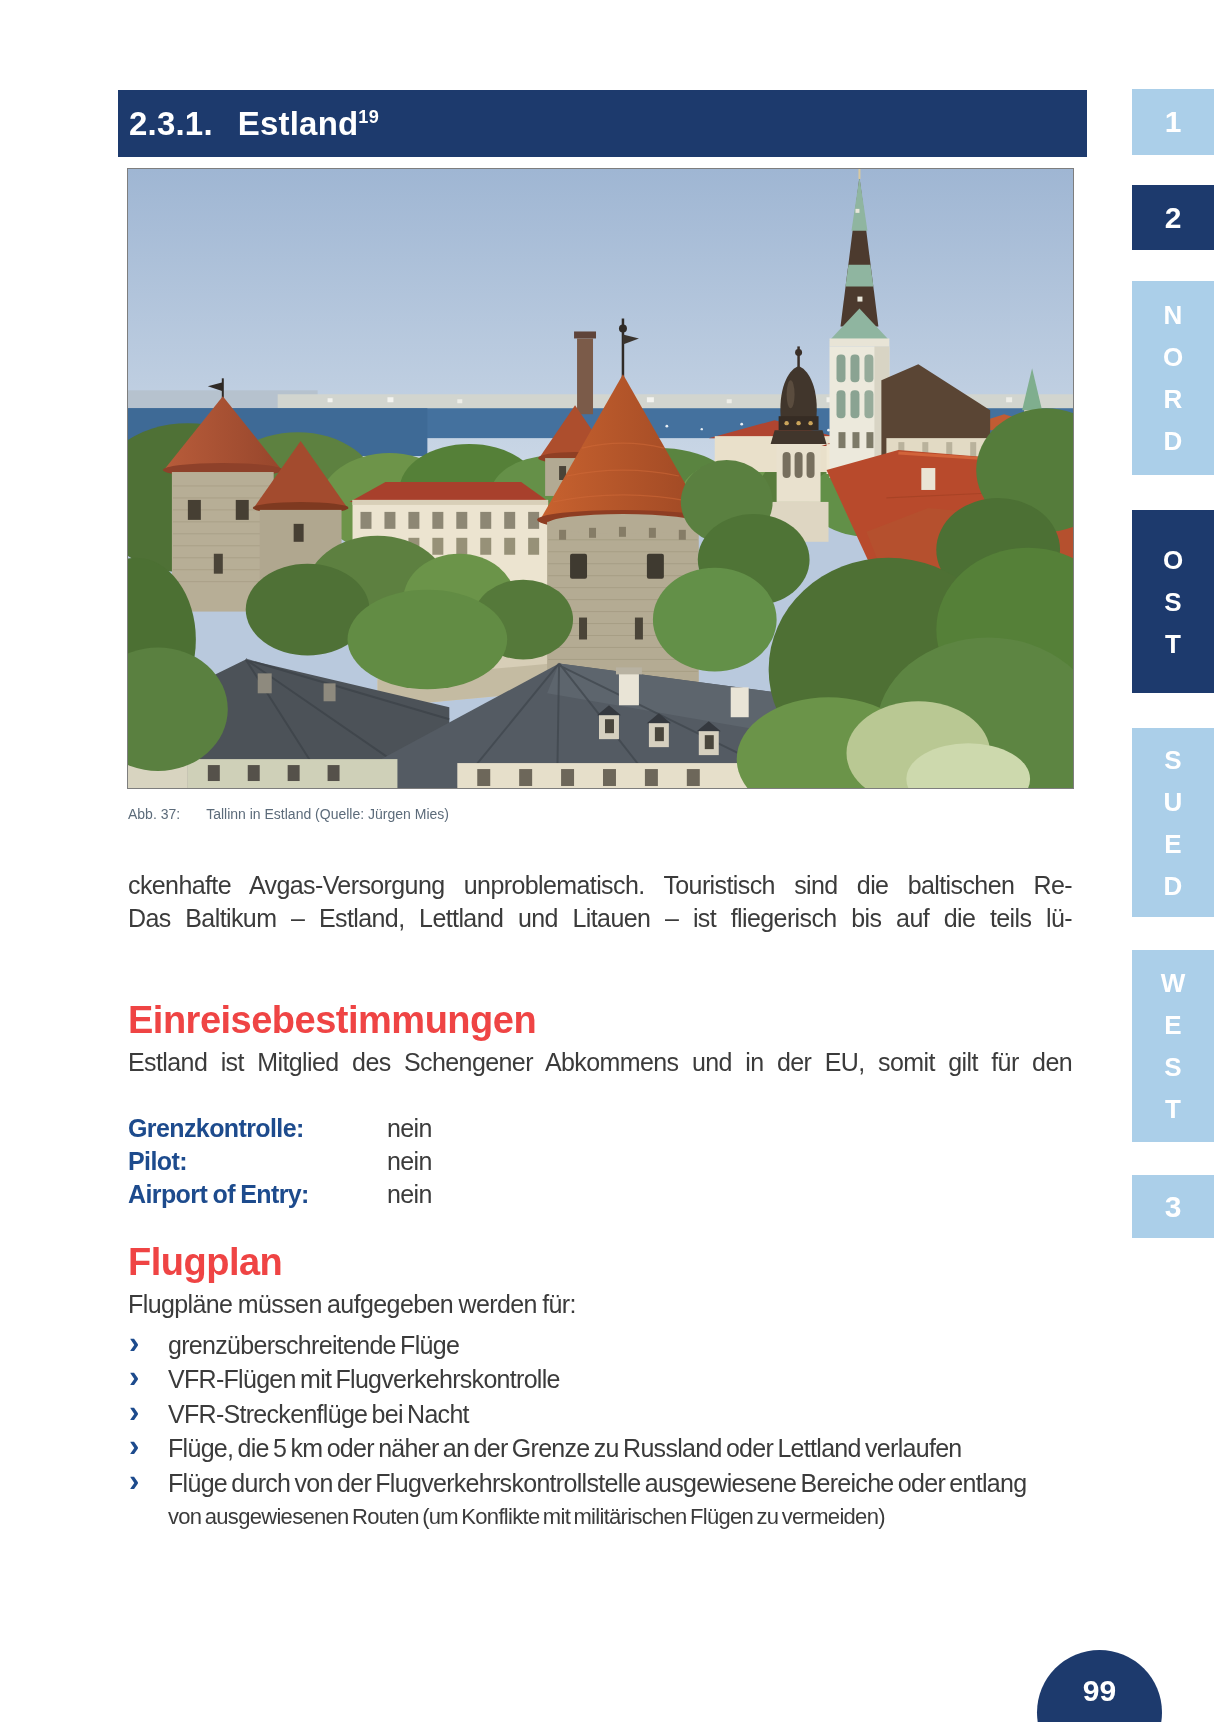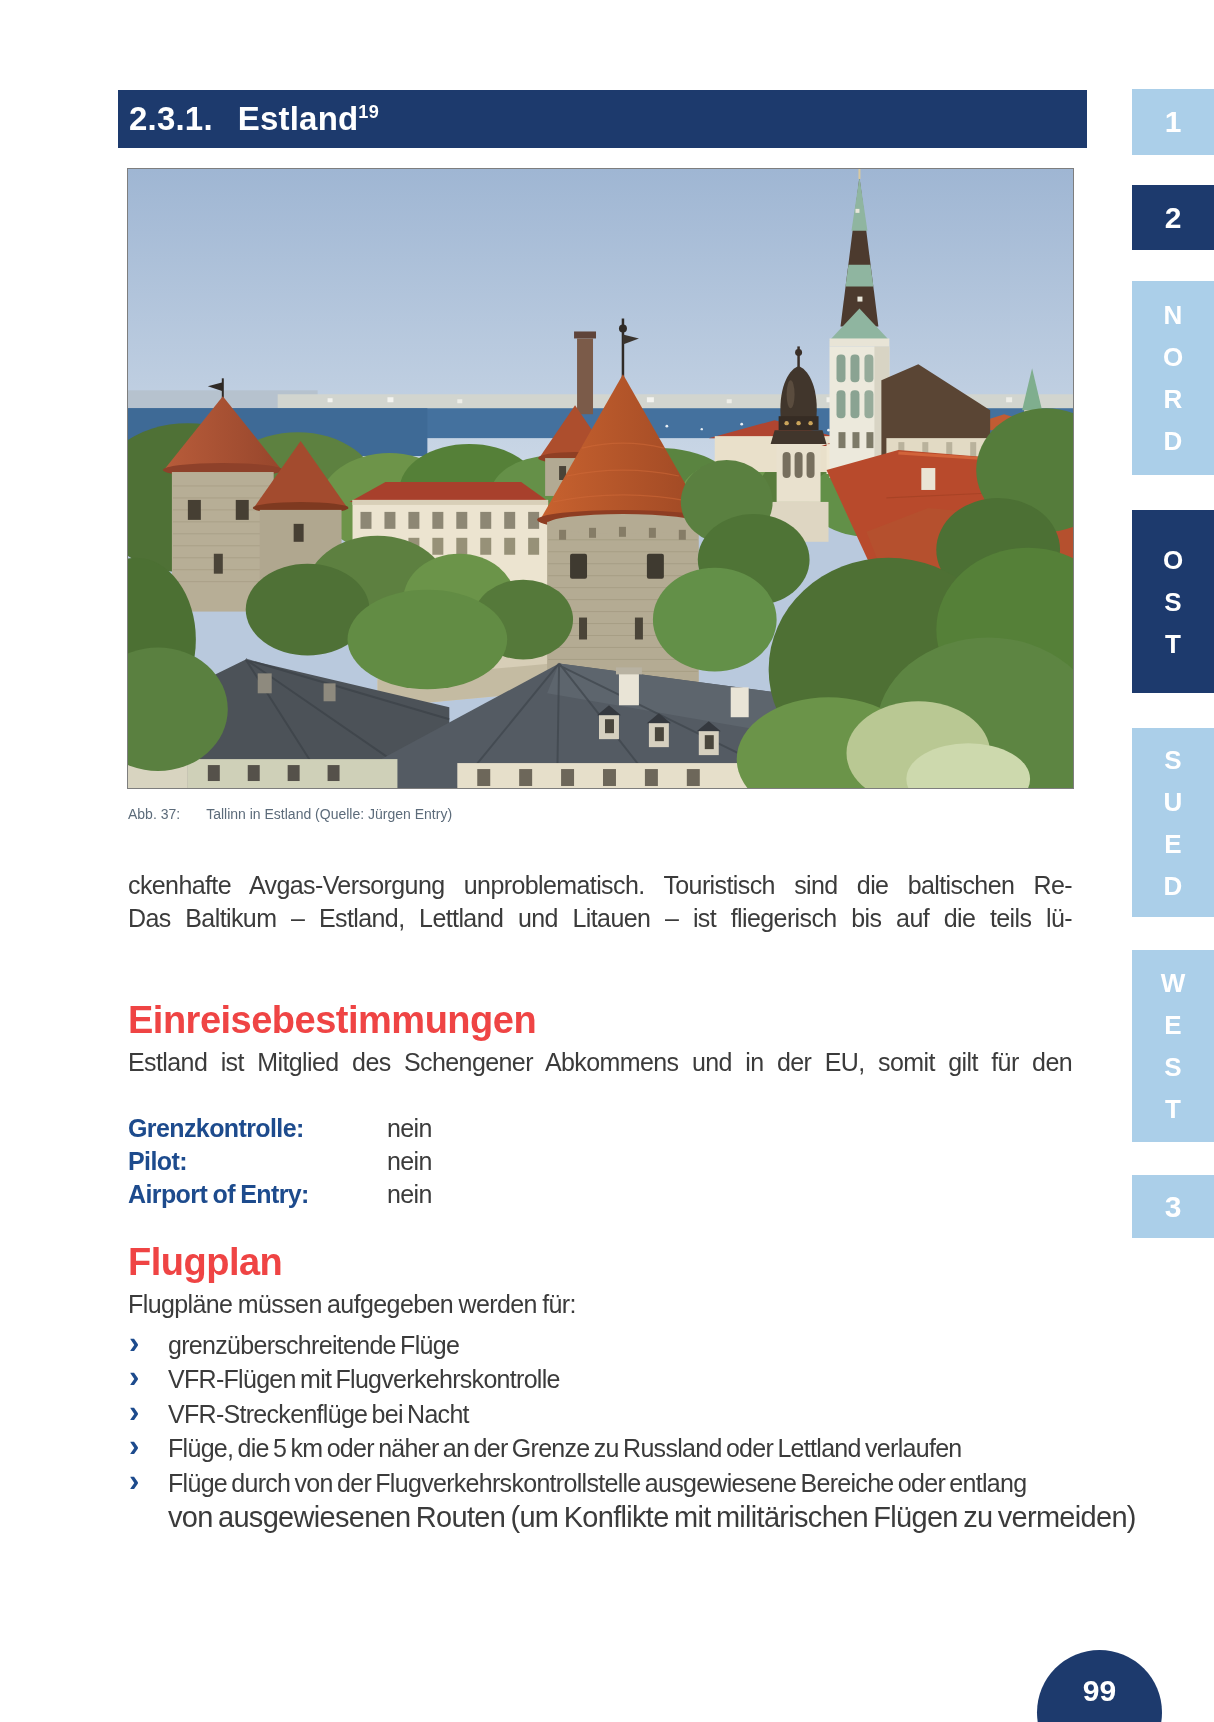--- a/index.html
+++ b/index.html
@@ -4,21 +4,21 @@
 <style>
   html,body{margin:0;padding:0;}
   body{
     width:1214px;height:1722px;position:relative;overflow:hidden;
     background:#ffffff;
     font-family:"Liberation Sans", sans-serif;
     -webkit-font-smoothing:antialiased;
   }
   
   .header-bar{
-    position:absolute;left:118px;top:90px;width:969px;height:58px;
+    position:absolute;left:118px;top:90px;width:969px;height:67px;
     background:#1d3a6d;color:#ffffff;display:flex;align-items:center;
   }
   .header-bar .htxt{
     font-size:33px;font-weight:bold;margin-left:11px;letter-spacing:0.2px;
   }
   .header-bar .hnum{margin-right:14px;}
   .header-bar sup{font-size:0.55em;vertical-align:super;font-weight:bold;}
   
   .photo{
     position:absolute;left:127px;top:168px;width:947px;height:621px;
@@ -46,21 +46,21 @@
   .row .lbl{font-weight:bold;color:#1d4b8d;}
   .row .val{position:absolute;left:259px;top:0;}
   .h-flug{top:1241px;}
   .lead{top:1288px;}
   .bullets{top:1328px;}
   .b-item{position:relative;line-height:34.4px;font-size:25px;letter-spacing:-0.7px;word-spacing:-2px;white-space:nowrap;}
   .b-item .chev{
     position:absolute;left:1px;top:-2px;color:#1d4b8d;font-weight:bold;font-size:31px;
   }
   .b-item .btxt{display:block;margin-left:40px;}
-  .b-cont{margin-left:40px;line-height:34.4px;font-size:29px;letter-spacing:-0.7px;word-spacing:-2px;white-space:nowrap;}
+  .b-cont{margin-left:40px;line-height:34.4px;font-size:22px;letter-spacing:-0.7px;word-spacing:-2px;white-space:nowrap;}
   
   .tab{
     position:absolute;left:1132px;width:82px;color:#ffffff;
     display:flex;align-items:center;justify-content:center;
     font-weight:bold;text-align:center;
   }
   .tab.light{background:#abcfe9;}
   .tab.dark{background:#1d3a6d;}
   .tab .tl{font-size:30px;}
   .tab .tv{font-size:26px;line-height:42px;white-space:pre-line;}
@@ -410,21 +410,21 @@
     <ellipse cx="792" cy="586" rx="72" ry="52" fill="#b9c893"></ellipse>
     <ellipse cx="842" cy="612" rx="62" ry="36" fill="#cdd9ad"></ellipse>
     <ellipse cx="8" cy="472" rx="60" ry="82" fill="#4c7033"></ellipse>
     <ellipse cx="30" cy="542" rx="70" ry="62" fill="#5a8040"></ellipse>
   </g>
 </svg>
 </div>
 
 <div class="caption">
   <span>Abb. 37:</span>
-  <span>Tallinn in Estland (Quelle: Jürgen Entry)</span>
+  <span>Tallinn in Estland (Quelle: Jürgen Mies)</span>
 </div>
 
 <div class="col bodytxt intro">
   <div class="jline">ckenhafte Avgas-Versorgung unproblematisch. Touristisch sind die baltischen Re-</div>
   <div class="jline">Das Baltikum – Estland, Lettland und Litauen – ist fliegerisch bis auf die teils lü-</div>
 </div>
 
 <h2 class="h-blue h-entry" style="margin:0;">Einreisebestimmungen</h2>
 <div class="col bodytxt entry-par">
   <div class="jline">Estland ist Mitglied des Schengener Abkommens und in der EU, somit gilt für den</div>

